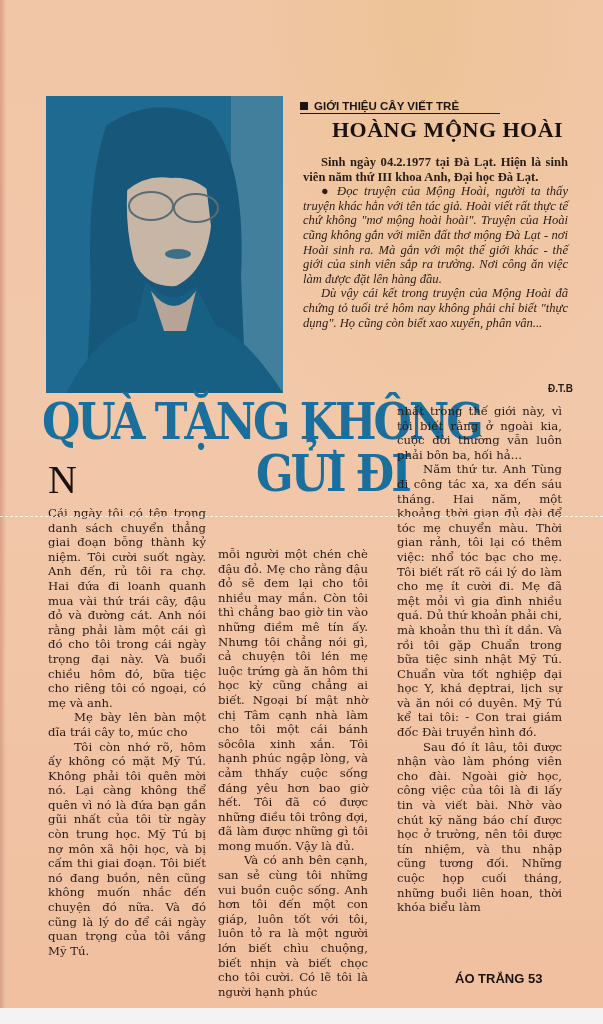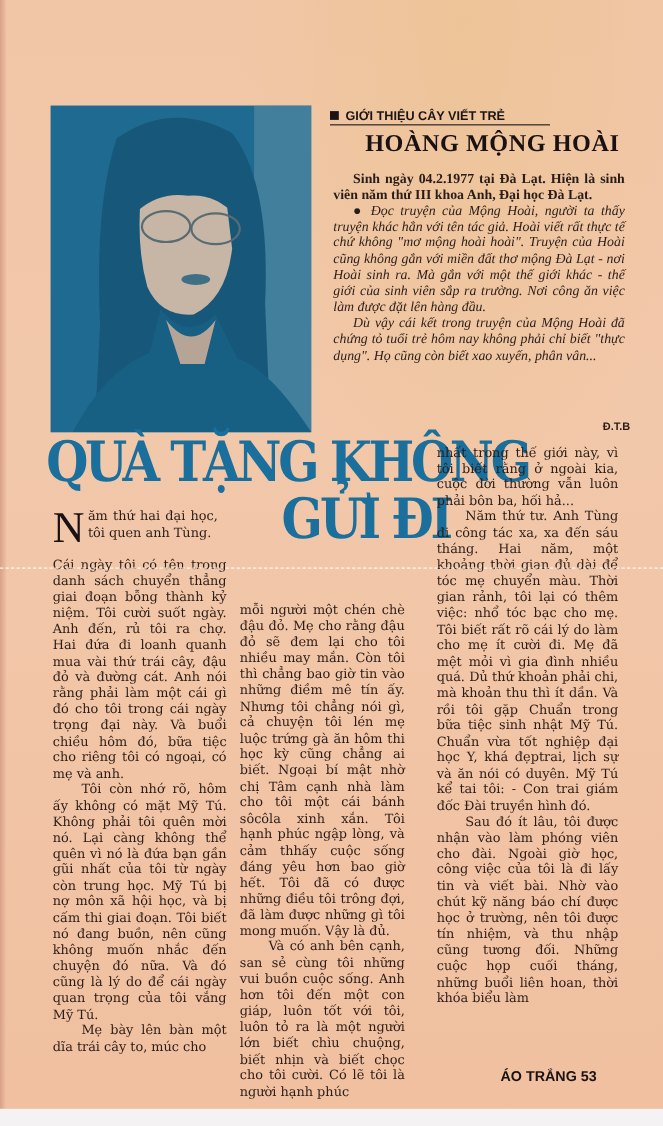--- a/index.html
+++ b/index.html
@@ -130,26 +130,26 @@
     <p class="bold">Sinh ngày 04.2.1977 tại Đà Lạt. Hiện là sinh viên năm thứ III khoa Anh, Đại học Đà Lạt.</p>
     <p class="ital"><span class="bullet">●</span> <span>Đọc truyện của Mộng Hoài, người ta thấy truyện khác hẳn với tên tác giả. Hoài viết rất thực tế chứ không "mơ mộng hoài hoài". Truyện của Hoài cũng không gắn với miền đất thơ mộng Đà Lạt - nơi Hoài sinh ra. Mà gắn với một thế giới khác - thế giới của sinh viên sắp ra trường. Nơi công ăn việc làm được đặt lên hàng đầu.</span></p>
     <p class="ital">Dù vậy cái kết trong truyện của Mộng Hoài đã chứng tỏ tuổi trẻ hôm nay không phải chỉ biết "thực dụng". Họ cũng còn biết xao xuyến, phân vân...</p>
   </div>
   <div class="signature">Đ.T.B</div>
 
   <div class="title1">QUÀ TẶNG KHÔNG</div>
   <div class="title2">GỬI ĐI</div>
 
   <div class="col col1a">
-    <p class="noindent"><span class="dropcap">N</span><span>ăm thứ hai đại học, tôi quen anh Tùng.</span></p>
+    <p class="noindent"><span class="dropcap">N</span></p>
   </div>
   <div class="col col1b">
     <p class="noindent">Cái ngày tôi có tên trong danh sách chuyển thẳng giai đoạn bỗng thành kỷ niệm. Tôi cười suốt ngày. Anh đến, rủ tôi ra chợ. Hai đứa đi loanh quanh mua vài thứ trái cây, đậu đỏ và đường cát. Anh nói rằng phải làm một cái gì đó cho tôi trong cái ngày trọng đại này. Và buổi chiều hôm đó, bữa tiệc cho riêng tôi có ngoại, có mẹ và anh.</p>
+    <p>Mẹ bày lên bàn một dĩa trái cây to, múc cho</p>
     <p>Tôi còn nhớ rõ, hôm ấy không có mặt Mỹ Tú. Không phải tôi quên mời nó. Lại càng không thể quên vì nó là đứa bạn gần gũi nhất của tôi từ ngày còn trung học. Mỹ Tú bị nợ môn xã hội học, và bị cấm thi giai đoạn. Tôi biết nó đang buồn, nên cũng không muốn nhắc đến chuyện đó nữa. Và đó cũng là lý do để cái ngày quan trọng của tôi vắng Mỹ Tú.</p>
-    <p>Mẹ bày lên bàn một dĩa trái cây to, múc cho</p>
   </div>
 
   <div class="col col2">
     <p class="noindent">mỗi người một chén chè đậu đỏ. Mẹ cho rằng đậu đỏ sẽ đem lại cho tôi nhiều may mắn. Còn tôi thì chẳng bao giờ tin vào những điềm mê tín ấy. Nhưng tôi chẳng nói gì, cả chuyện tôi lén mẹ luộc trứng gà ăn hôm thi học kỳ cũng chẳng ai biết. Ngoại bí mật nhờ chị Tâm cạnh nhà làm cho tôi một cái bánh sôcôla xinh xắn. Tôi hạnh phúc ngập lòng, và cảm thhấy cuộc sống đáng yêu hơn bao giờ hết. Tôi đã có được những điều tôi trông đợi, đã làm được những gì tôi mong muốn. Vậy là đủ.</p>
     <p>Và có anh bên cạnh, san sẻ cùng tôi những vui buồn cuộc sống. Anh hơn tôi đến một con giáp, luôn tốt với tôi, luôn tỏ ra là một người lớn biết chìu chuộng, biết nhịn và biết chọc cho tôi cười. Có lẽ tôi là người hạnh phúc</p>
   </div>
 
   <div class="col col3">
     <p class="noindent">nhất trong thế giới này, vì tôi biết rằng ở ngoài kia, cuộc đời thường vẫn luôn phải bôn ba, hối hả...</p>
     <p>Năm thứ tư. Anh Tùng đi công tác xa, xa đến sáu tháng. Hai năm, một khoảng thời gian đủ dài để tóc mẹ chuyển màu. Thời gian rảnh, tôi lại có thêm việc: nhổ tóc bạc cho mẹ. Tôi biết rất rõ cái lý do làm cho mẹ ít cười đi. Mẹ đã mệt mỏi vì gia đình nhiều quá. Dủ thứ khoản phải chi, mà khoản thu thì ít dần. Và rồi tôi gặp Chuẩn trong bữa tiệc sinh nhật Mỹ Tú. Chuẩn vừa tốt nghiệp đại học Y, khá đẹptrai, lịch sự và ăn nói có duyên. Mỹ Tú kể tai tôi: - Con trai giám đốc Đài truyền hình đó.</p>

